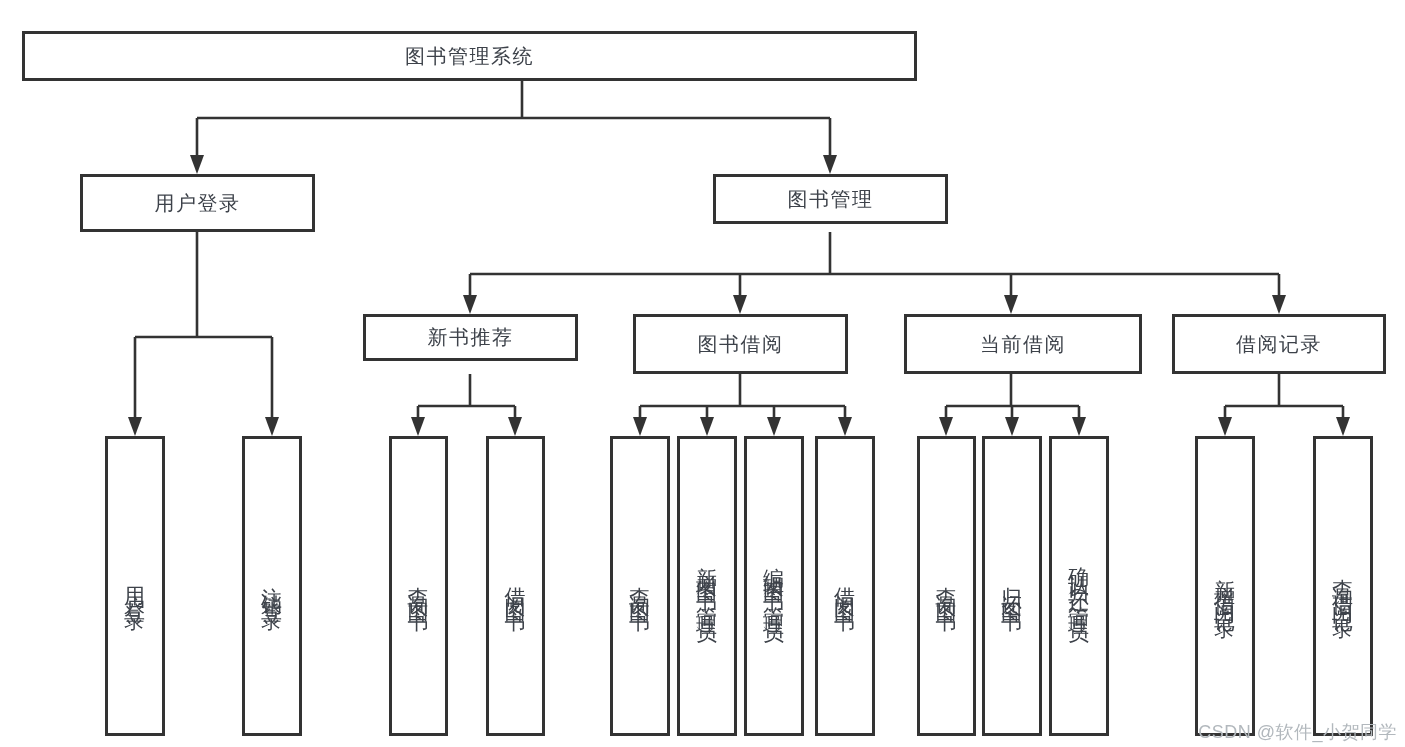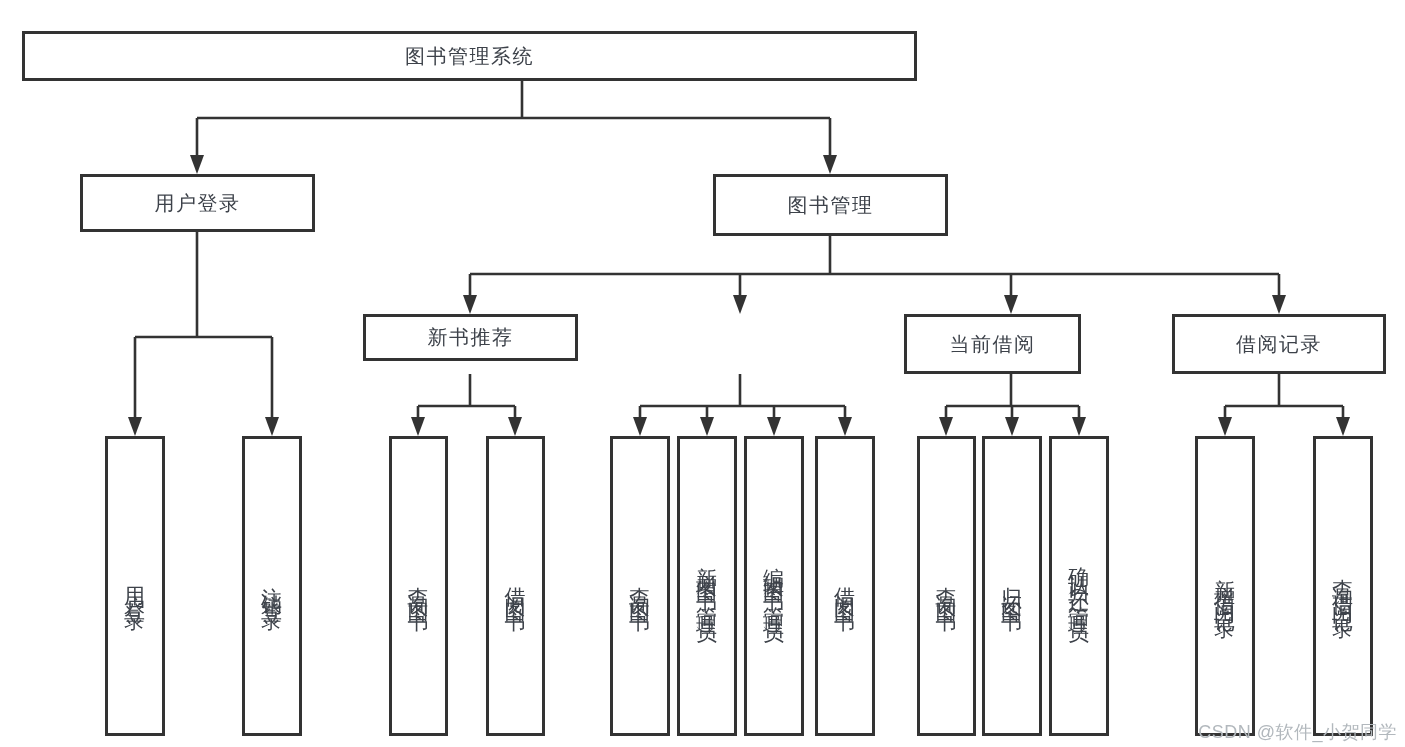--- a/index.html
+++ b/index.html
@@ -84,27 +84,30 @@
       <polygon points="1218,417 1232,417 1225,436"></polygon>
       <polygon points="1336,417 1350,417 1343,436"></polygon>
     </svg>
   <div id="watermark">CSDN @软件_小贺同学</div>
 <div class="node" style="left: 22px; top: 18px; width: 895px; height: 50px; margin-top: 13px;">
       <span>图书管理系统</span>
     </div>
     <div class="node" style="left: 80px; top: 174px; width: 235px; height: 58px;">
       <span>用户登录</span>
     </div>
-    <div class="node" style="left: 713px; top: 174px; width: 235px; height: 62px;">
+    <div class="node" style="left: 713px; top: 174px; width: 235px; height: 50px;">
       <span>图书管理</span>
     </div>
     <div class="node" style="left: 363px; top: 314px; width: 215px; height: 47px;">
       <span>新书推荐</span>
     </div>
-    <div class="node" style="left: 904px; top: 314px; width: 177px; height: 60px;">
+    <div class="node" style="left: 633px; top: 314px; width: 215px; height: 60px;">
+      <span>图书借阅</span>
+    </div>
+    <div class="node" style="left: 904px; top: 314px; width: 238px; height: 60px;">
       <span>当前借阅</span>
     </div>
     <div class="node" style="left: 1172px; top: 314px; width: 214px; height: 60px;">
       <span>借阅记录</span>
     </div>
     <div class="node vertical" style="left: 105px; top: 436px; width: 60px; height: 300px;">
       <span>用户登录</span>
     </div>
     <div class="node vertical" style="left: 242px; top: 436px; width: 60px; height: 300px;">
       <span>注销登录</span>

